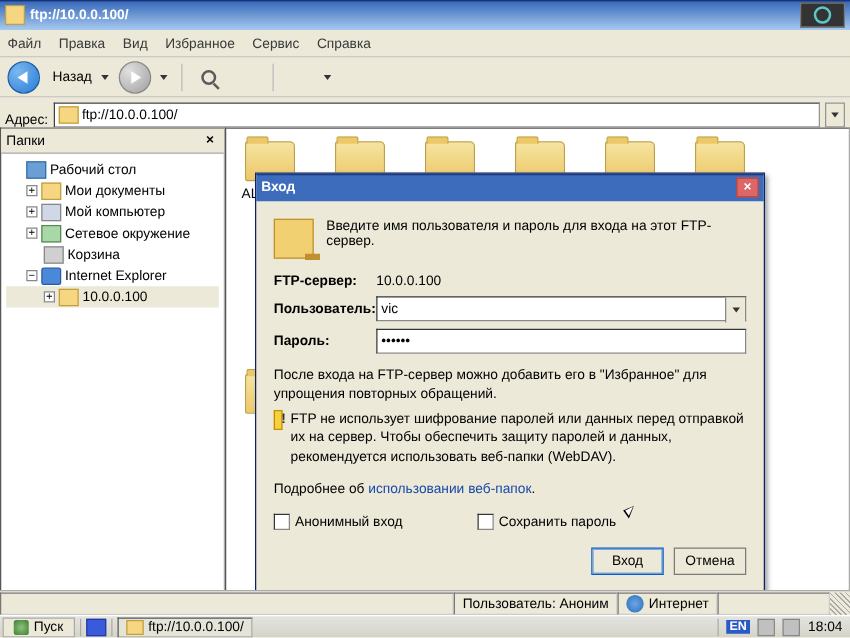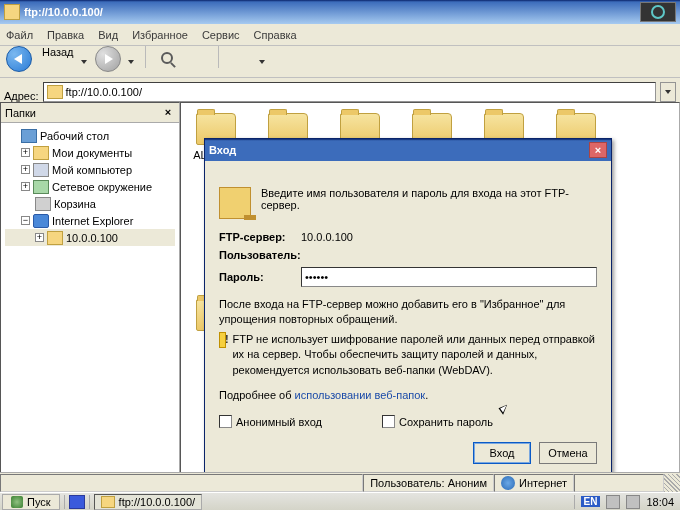--- a/index.html
+++ b/index.html
@@ -7,21 +7,21 @@
 
 .titlebar { height: 24px; background: linear-gradient(to bottom, #0a246a, #3c6cbb 8%, #a6caf0); color: #fff; display: flex; align-items: center; padding: 0 4px; }
 .titlebar .app-icon { width: 16px; height: 16px; background: #f6d680; border: 1px solid #c0a040; margin-right: 4px; }
 .titlebar .title { flex: 1; font-weight: bold; }
 .titlebar .orb { width: 36px; height: 20px; background: #333; border: 1px solid #777; display:flex; align-items:center; justify-content:center; }
 .orb-inner { width:14px; height:14px; border:2px solid #5ec7c7; border-radius:50%; }
 
 .menubar { height: 22px; background: #ece9d8; display: flex; align-items: center; padding: 0 6px; gap: 14px; border-bottom: 1px solid #c0c0c0; }
 .menubar span { color: #3a3a3a; }
 
-.toolbar { height: 32px; background: #ece9d8; display: flex; padding: 0 6px; gap: 6px; border-bottom: 1px solid #c0c0c0; }
+.toolbar { height: 32px; background: #ece9d8; display: flex; align-items: center; padding: 0 6px; gap: 6px; border-bottom: 1px solid #c0c0c0; }
 .nav-btn { width: 26px; height: 26px; border-radius: 50%; display:flex; align-items:center; justify-content:center; }
 .nav-back { background: radial-gradient(circle at 30% 30%, #7ab8f0, #2a7bd6); border:1px solid #1a5aa6; }
 .nav-back::before { content:""; width:0; height:0; border-right:8px solid #fff; border-top:5px solid transparent; border-bottom:5px solid transparent; margin-right:2px; }
 .nav-fwd { background: radial-gradient(circle at 30% 30%, #e0e0e0, #a0a0a0); border:1px solid #888; }
 .nav-fwd::before { content:""; width:0; height:0; border-left:8px solid #fff; border-top:5px solid transparent; border-bottom:5px solid transparent; margin-left:2px; }
 .nav-label { margin-left: 4px; }
 .sep { width:1px; height:22px; background:#bababa; margin:0 3px; }
 .search-icon-wrap { width:24px; height:24px; display:flex; align-items:center; justify-content:center; }
 .mag { width:12px; height:12px; border:2px solid #5a5a5a; border-radius:50%; position:relative; }
 .mag::after { content:""; position:absolute; width:6px; height:2px; background:#5a5a5a; bottom:-4px; right:-5px; transform:rotate(45deg); }
@@ -56,21 +56,21 @@
 
 .content { flex:1; background:#fff; border:1px inset #aaa; padding:10px 6px; display:flex; gap:14px; align-items:flex-start; flex-wrap:wrap; }
 .folder-item { width:58px; text-align:center; }
 .folder-icon-big { width:40px; height:32px; margin:0 auto; background:linear-gradient(#f6e4a0,#ecc868); border:1px solid #c0a040; border-radius:2px 4px 2px 2px; position:relative; }
 .folder-icon-big::before { content:""; position:absolute; top:-5px; left:0; width:16px; height:5px; background:#ecc868; border:1px solid #c0a040; border-bottom:none; border-radius:2px 2px 0 0; }
 .folder-item .lbl { margin-top:4px; word-break:break-word; }
 
 .dialog { position:absolute; left:204px; top:138px; width:408px; background:#ece9d8; border:1px solid #0a246a; box-shadow:2px 2px 4px rgba(0,0,0,0.4); }
 .dialog-title { height:22px; background:linear-gradient(to bottom,#0a246a,#3c6cbb 8%,#3c6cbb); color:#fff; display:flex; align-items:center; padding:0 4px; font-weight:bold; }
 .dialog-title .cl { margin-left:auto; width:18px; height:16px; background:#d66; border:1px solid #a44; text-align:center; line-height:14px; font-weight:bold; color:#fff; cursor:pointer; }
-.dialog-body { padding:26px 14px; }
+.dialog-body { padding:14px 14px; }
 .keyrow { display:flex; gap:10px; align-items:flex-start; margin-bottom:12px; }
 .key-icon { width:32px; height:32px; background:#f0d070; border:1px solid #c09030; position:relative; }
 .key-icon::after { content:""; position:absolute; right:-6px; bottom:-2px; width:12px; height:5px; background:#c09030; }
 .intro { flex:1; }
 .frow { display:flex; align-items:center; margin-bottom:6px; }
 .flabel { width:82px;font-weight:bold; }
 .fval { }
 .txtin { flex:1; height:20px; background:#fff; border:1px inset #888; padding:0 3px; display:flex; align-items:center; }
 .combo { position:relative; }
 .combo-dd { position:absolute; right:0; top:0; width:16px; height:20px; background:#ece9d8; border-left:1px solid #888; display:flex; align-items:center; justify-content:center; }
@@ -241,20 +241,24 @@
     <div class="keyrow">
       <div class="key-icon"></div>
       <div class="intro">Введите имя пользователя и пароль для входа на этот FTP-сервер.</div>
     </div>
     <div class="frow">
       <div class="flabel">FTP-сервер:</div>
       <div class="fval">10.0.0.100</div>
     </div>
     <div class="frow">
       <div class="flabel">Пользователь:</div>
+      <div class="txtin combo">
+        <span>vic</span>
+        <div class="combo-dd"></div>
+      </div>
     </div>
     <div class="frow">
       <div class="flabel">Пароль:</div>
       <div class="txtin">
           <span>••••••</span>
         </div>
     </div>
     <div class="note">После входа на FTP-сервер можно добавить его в "Избранное" для упрощения повторных обращений.</div>
     <div class="warnrow">
       <div class="warn-icon"></div>

